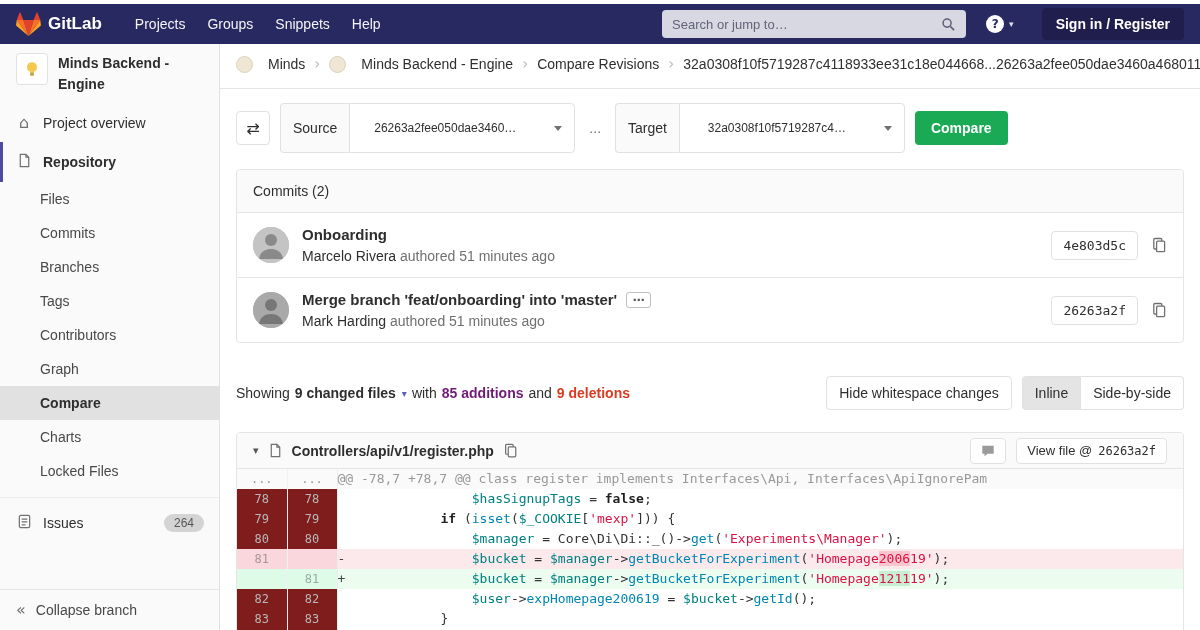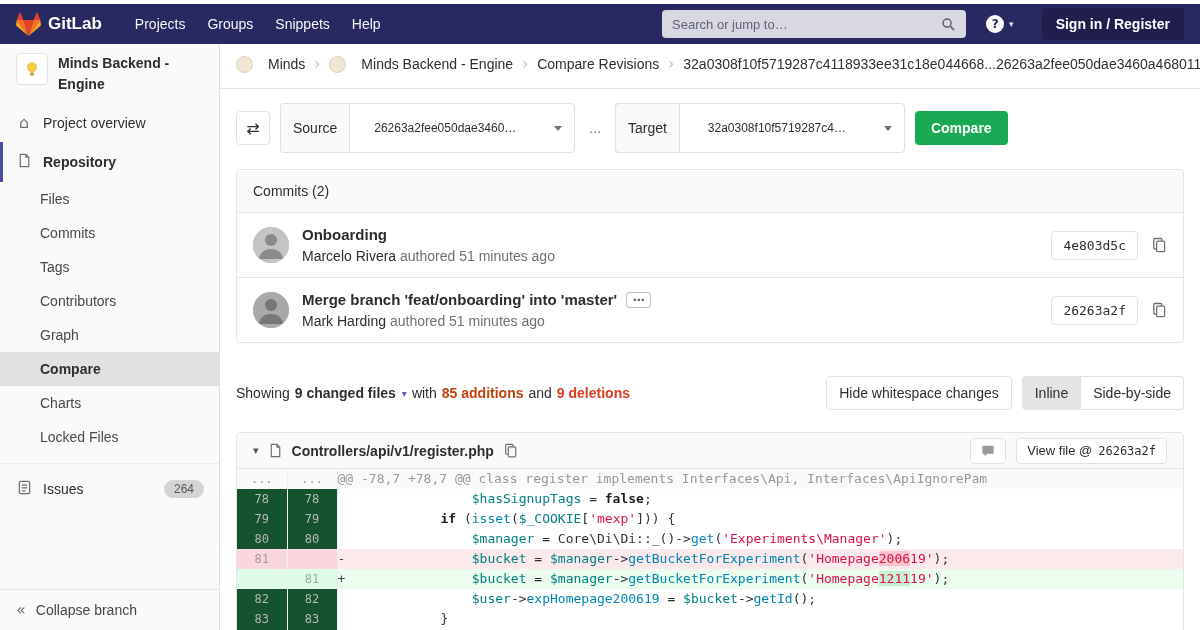--- a/index.html
+++ b/index.html
@@ -145,21 +145,21 @@
     padding: 6px 11px; font-family: "DejaVu Sans Mono", monospace;
     font-size: 13px; color: #2e2e2e; cursor: pointer;
   }
   .copy-btn { cursor: pointer; display: flex; }
 
   
   .diff-summary { display: flex; align-items: center; justify-content: space-between; margin-top: 33px; }
   .summary-text { display: flex; gap: 5px; align-items: center; }
   .files-dropdown { font-weight: 600; display: flex; gap: 6px; align-items: center; cursor: pointer; }
   .fd-caret { color: #5e5eb8; font-size: 10px; }
-  .add-count { color: #c2410c; font-weight: 600; }
+  .add-count { color: #701a75; font-weight: 600; }
   .del-count { color: #db3b21; font-weight: 600; }
   .summary-actions { display: flex; gap: 10px; align-items: center; }
   .btn {
     border: 1px solid #e1e1e1; background: #fff; border-radius: 4px;
     height: 34px; padding: 0 12px; font-family: inherit; font-size: 14px; color: #2e2e2e;
     cursor: pointer; display: inline-flex; align-items: center; gap: 6px;
   }
   .btn-group { display: flex; }
   .btn-group .btn { border-radius: 0; border-left-width: 0; }
   .btn-group .btn:first-child { border-radius: 4px 0 0 4px; border-left-width: 1px; }
@@ -178,21 +178,21 @@
   .btn-sm { height: 26px; padding: 0 10px; font-size: 13px; }
   .view-sha { font-family: "DejaVu Sans Mono", monospace; font-size: 12px; }
 
   .diff-table {
     width: 100%; border-collapse: collapse;
     font-family: "DejaVu Sans Mono", monospace; font-size: 13px; line-height: 20px;
   }
   .diff-table td { padding: 0; height: 20px; }
   .num {
     width: 50px; min-width: 50px; text-align: center; color: #b8b8b8;
-    font-size: 12px; background: #14532d; cursor: pointer; user-select: none;
+    font-size: 12px; background: #7f1d1d; cursor: pointer; user-select: none;
   }
   .old-num { border-right: 1px solid #f0f0f0; }
   .new-num { border-right: 1px solid #ededed; }
   .code { white-space: pre; padding-left: 5px; color: #333; }
   .sign { display: inline-block; width: 9px; color: #444; }
   .row-hunk td { background: #fafafa; }
   .row-hunk .code, .row-hunk .num { color: #999; cursor: default; }
   .row-del .code { background: #fbe9eb; }
   .row-del .num { background: #f9d7dc; color: #a8959a; }
   .row-add .code { background: #ecfdf0; }
@@ -262,20 +262,21 @@
         <svg viewBox="0 0 16 16" width="15" height="15" aria-hidden="true">
           <path d="M3.5 1.5h6l3 3v10h-9z" fill="none" stroke="#707070" stroke-width="1.3"></path>
           <path d="M9.5 1.5v3h3" fill="none" stroke="#707070" stroke-width="1.3"></path>
         </svg>
       </span>
       <span>Repository</span>
     </a>
     <div class="subnav">
       <a>Files</a>
       <a>Commits</a>
+      <a>Branches</a>
       <a>Tags</a>
       <a>Contributors</a>
       <a>Graph</a>
       <a class="active">Compare</a>
       <a>Charts</a>
       <a>Locked Files</a>
     </div>
     <div class="issues-section">
       <a class="side-item">
         <span class="icon">

